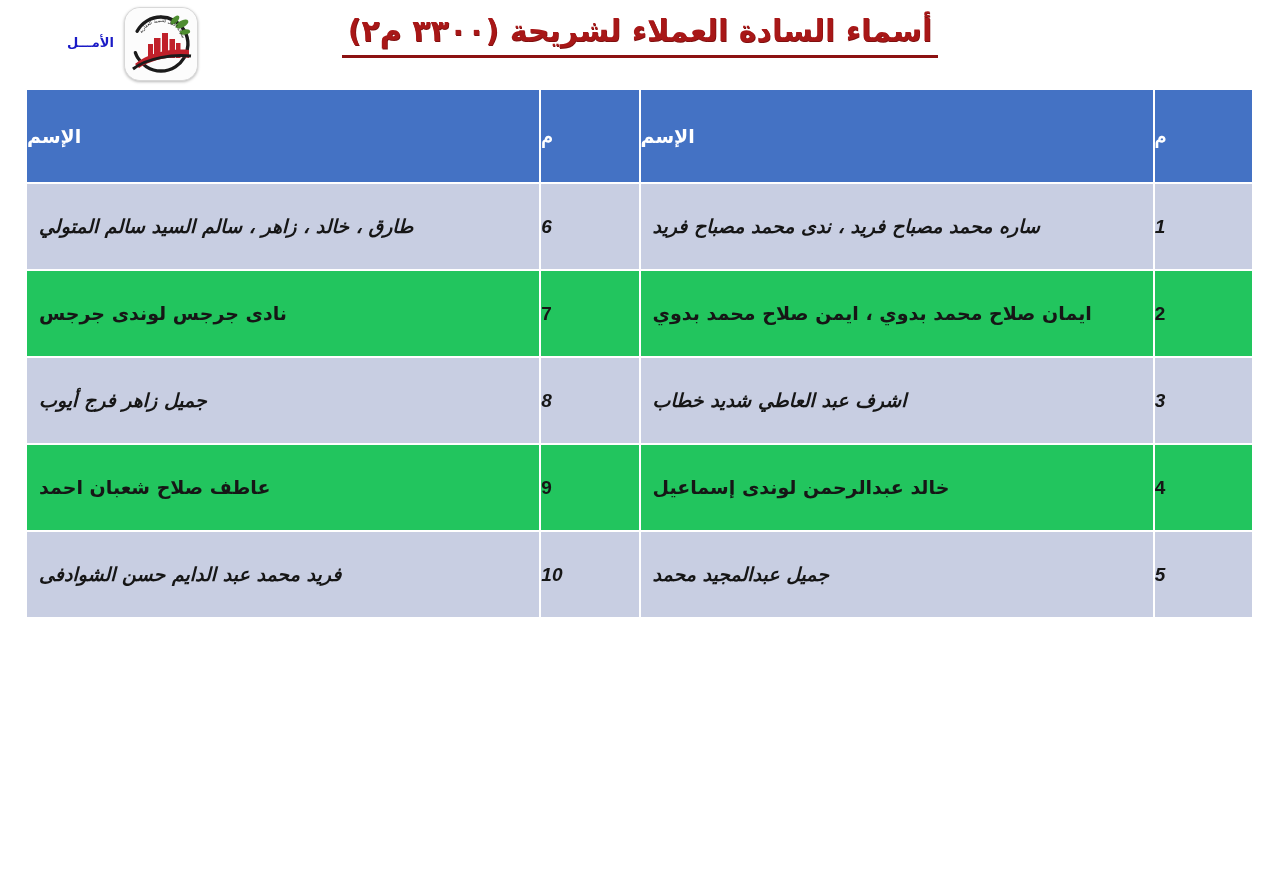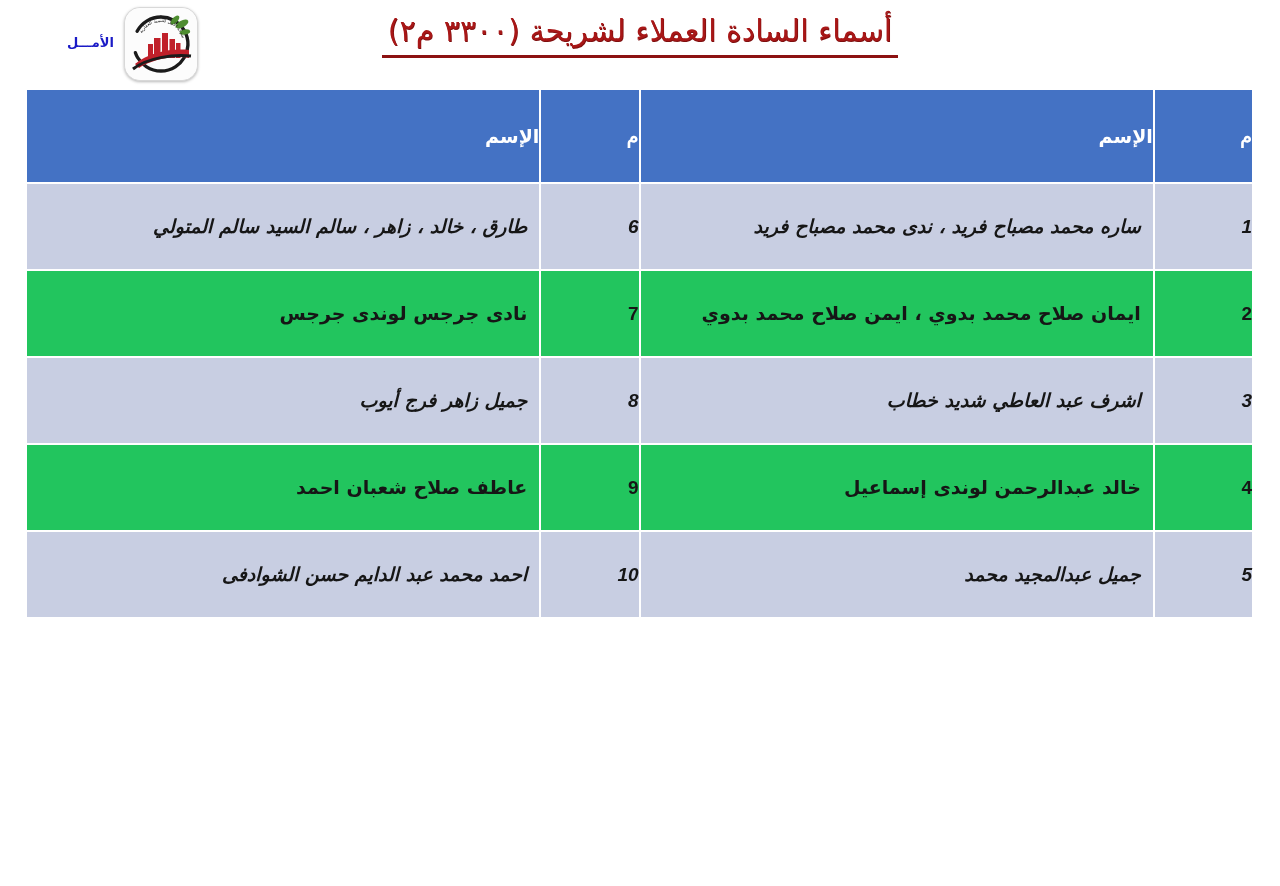--- a/index.html
+++ b/index.html
@@ -65,21 +65,21 @@
     position: absolute;
     top: 14px;
     left: 0;
     width: 1280px;
     text-align: center;
     pointer-events: none;
   }
   .doc-title .title-text {
     display: inline-block;
     font-size: 30px;
-    font-weight: normal;
+    font-weight: bold;
     color: #a81717;
     text-shadow: 0.6px 0.6px 0 #7e0f0f;
     border-bottom: 3px solid #8c1212;
     padding: 0 6px 6px 6px;
     line-height: 1.15;
     direction: rtl;
   }
 
   
   .names-table {
@@ -91,21 +91,21 @@
     border-spacing: 2px;
     direction: rtl;
     table-layout: fixed;
   }
 
   .names-table th,
   .names-table td {
     padding: 0;
     margin: 16px;
     vertical-align: middle;
-    text-align: right;
+    text-align: left;
   }
 
   .names-table thead th {
     background: #4472c4;
     color: #ffffff;
     height: 92px;
     font-size: 19px;
     font-weight: bold;
   }
 
@@ -211,16 +211,16 @@
     <tr class="row-light">
       <td class="cell-num">4</td>
       <td class="cell-name">خالد عبدالرحمن لوندى إسماعيل</td>
       <td class="cell-num">9</td>
       <td class="cell-name">عاطف صلاح شعبان احمد</td>
     </tr>
     <tr class="row-dark">
       <td class="cell-num">5</td>
       <td class="cell-name">جميل عبدالمجيد محمد</td>
       <td class="cell-num">10</td>
-      <td class="cell-name">احمد محمد عبد الدايم حسن الشوادفى</td>
+      <td class="cell-name">فريد محمد عبد الدايم حسن الشوادفى</td>
     </tr>
   </tbody>
 </table>
 
 </body></html>

